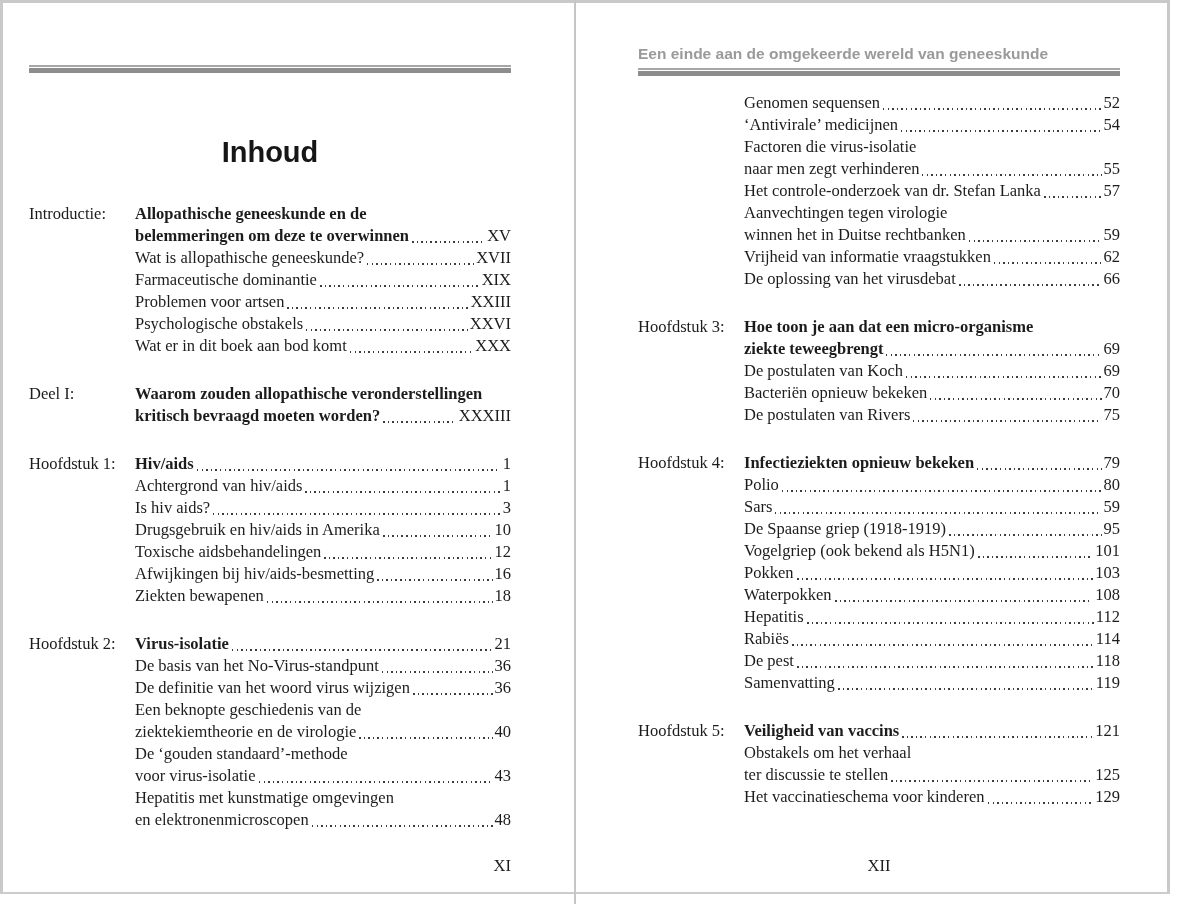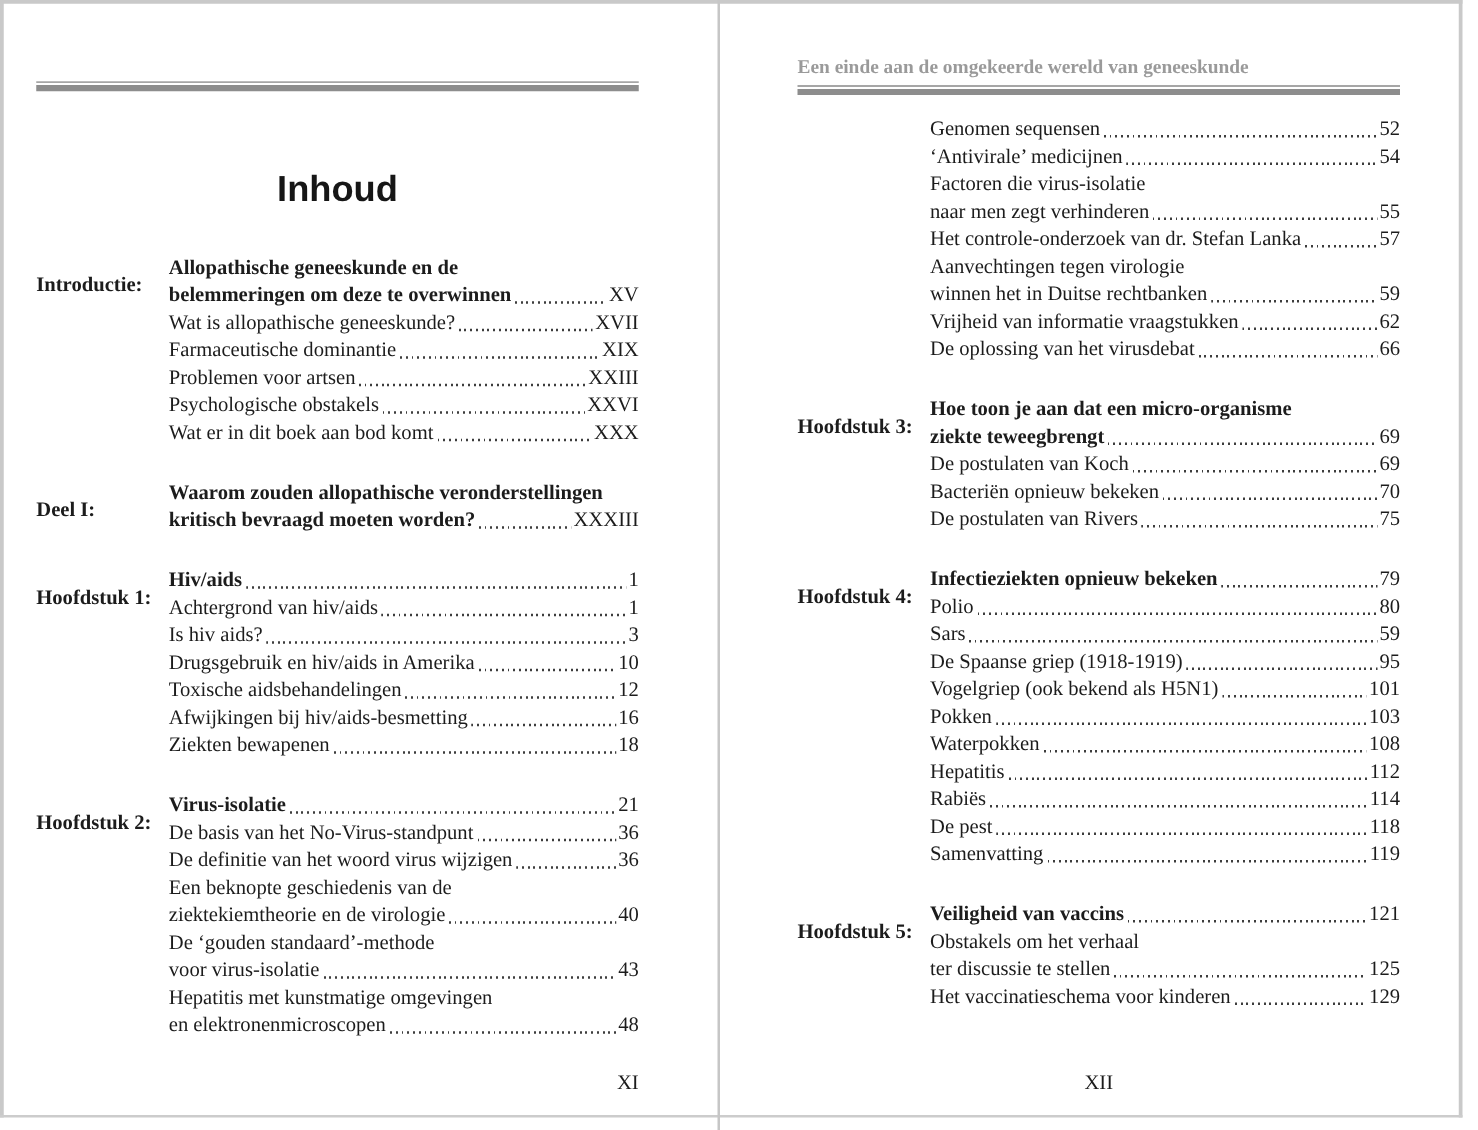--- a/index.html
+++ b/index.html
@@ -20,29 +20,29 @@
   
   .double-rule{position:absolute;left:0;width:482px;height:8px;
     background:linear-gradient(#a6a6a6 0 1.7px,#ffffff 1.7px 3.2px,#8d8d8d 3.2px 8px);}
   .page-left .double-rule{top:65px;}
   .page-right .double-rule{top:68px;}
 
   .page-title{position:absolute;top:136px;left:0;width:482px;margin:0;text-align:center;
     font-family:Liberation Sans, sans-serif;font-weight:700;font-size:29px;line-height:32px;color:#161616;}
 
   .running-head{position:absolute;top:44px;left:0;width:482px;
-    font-family:Liberation Serif, serif;font-weight:700;font-size:15.5px;line-height:20px;color:#9a9a9a;}
+    font-family:Liberation Sans, sans-serif;font-weight:700;font-size:15.5px;line-height:20px;color:#9a9a9a;}
 
   .toc{position:absolute;left:0;width:482px;font-size:16.5px;}
   .page-left  .toc{top:203px;}
   .page-right .toc{top:92px;}
 
   .toc-section{display:flex;}
   .toc-section + .toc-section{margin-top:26px;}
-  .sec-label{flex:0 0 106px;width:106px;font-weight:700;line-height:22px;margin-top:14px;}
+  .sec-label{flex:0 0 106px;width:106px;font-weight:400;line-height:22px;}
   .sec-entries{flex:1 1 auto;min-width:0;}
 
   .line{display:flex;height:22px;line-height:22px;white-space:nowrap;}
   .line-text{flex:0 0 auto;}
   .lead{flex:1 1 auto;min-width:8px;align-self:flex-end;height:2px;margin:0 2px 4px 3px;
     background:repeating-linear-gradient(to right,#3d3d3d 0 1.5px,transparent 1.5px 4.6px);}
   .pagenum{flex:0 0 auto;font-weight:400;}
   .entry.bold .line-text{font-weight:700;}
 
   .folio{position:absolute;top:855px;left:0;width:482px;font-size:16.5px;line-height:22px;}

